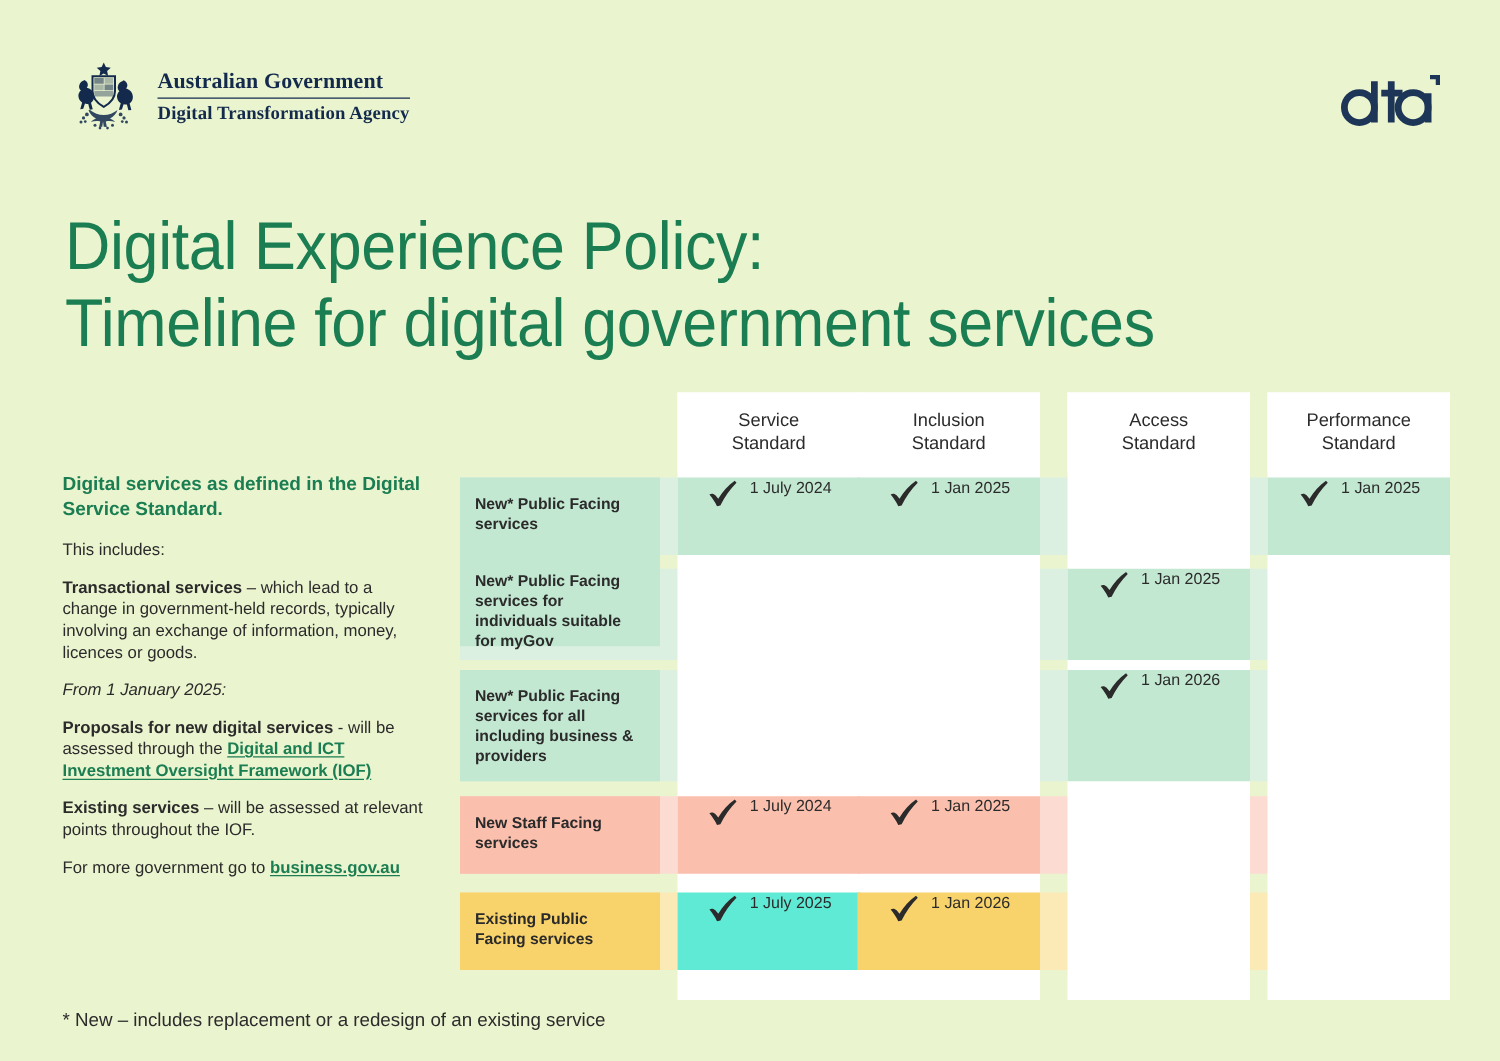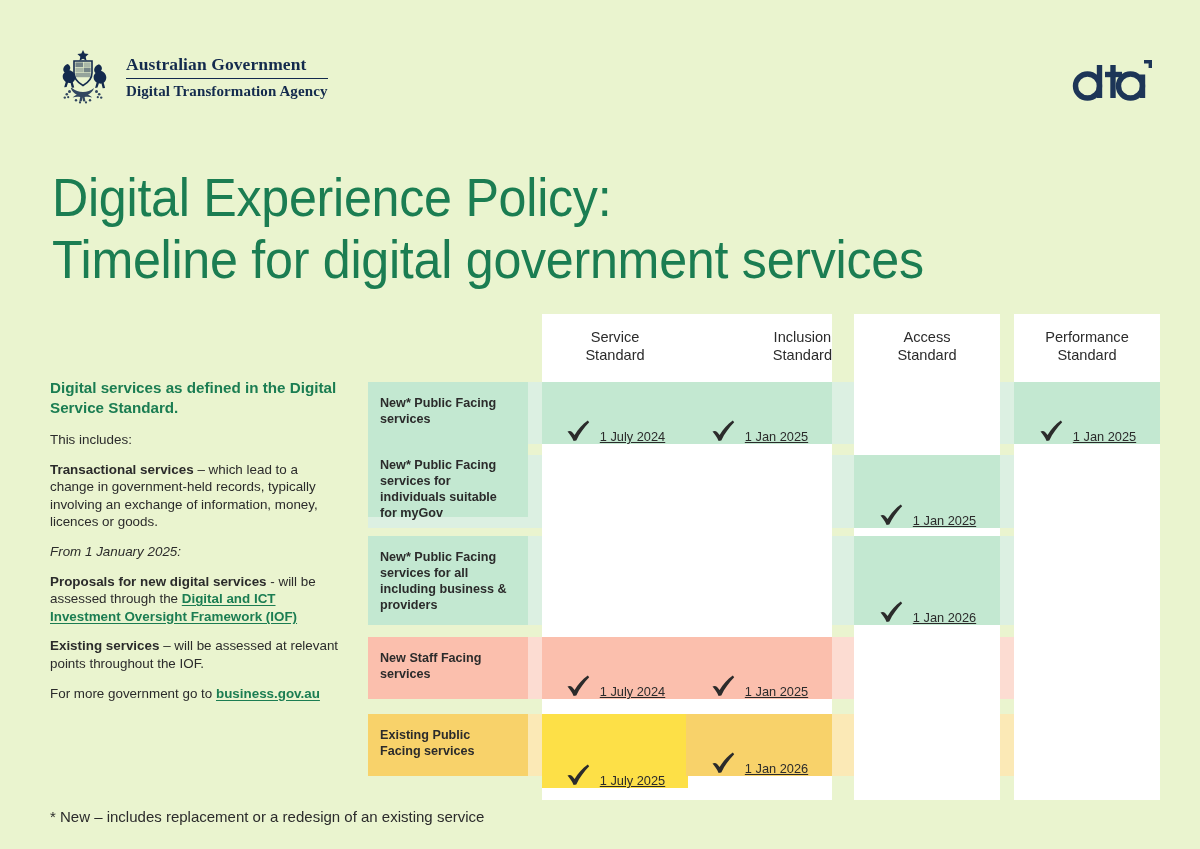--- a/index.html
+++ b/index.html
@@ -140,24 +140,23 @@
     width: 160px;
     padding: 13px 14px 0 12px;
     font-size: 12.6px;
     line-height: 16px;
     font-weight: bold;
     color: #2b2b2b;
   }
   .val-cell {
     width: 146px;
     display: flex;
-    align-items: flex-end;
+    align-items: flex-start;
     justify-content: center;
     gap: 9px;
-    text-decoration: underline;
   }
   .date-text {
     font-size: 12.8px;
     color: #2b2b2b;
     white-space: nowrap;
   }
   .check { flex: 0 0 auto; display: block; }
   .head-cell {
     top: 0;
     width: 146px;
@@ -279,21 +278,21 @@
     <div class="col-strip" style="left: 174px;"></div>
     <div class="col-strip" style="left: 318px;"></div>
     <div class="col-strip" style="left: 486px;"></div>
     <div class="col-strip" style="left: 646px;"></div>
     <div class="head-cell cell" style="left: 174px;">
       <div>
         <div>Service</div>
         <div>Standard</div>
       </div>
     </div>
-    <div class="head-cell cell" style="left: 318px; justify-content: flex-end;">
+    <div class="head-cell cell" style="left: 318px;">
       <div>
         <div>Inclusion</div>
         <div>Standard</div>
       </div>
     </div>
     <div class="head-cell cell" style="left: 486px;">
       <div>
         <div>Access</div>
         <div>Standard</div>
       </div>
@@ -344,21 +343,21 @@
       </svg>
       <span class="date-text">1 July 2024</span>
     </div>
     <div class="cell val-cell" style="left: 318px; top: 323px; height: 62px; width: 146px; background: rgb(251, 191, 173);">
       <svg class="check" width="26" height="26" viewBox="0 0 26 26">
         <path d="M2.5 13.6 C4.2 12.4 6.0 12.9 7.3 14.2 L9.6 16.9 C13.2 11.2 17.4 6.4 22.8 2.6 L24.2 4.2 C19.2 9.3 14.6 15.4 11.3 22.4 L8.6 22.9 C7.0 19.6 5.0 16.5 2.5 13.6 Z" fill="#2b2b2b"></path>
       </svg>
       <span class="date-text">1 Jan 2025</span>
     </div>
     <div class="cell label-cell" style="top: 400px; height: 62px; background: rgb(248, 210, 106);">Existing Public Facing services</div>
-    <div class="cell val-cell" style="left: 174px; top: 400px; height: 74px; width: 146px; background: #fde047;">
+    <div class="cell val-cell" style="left: 174px; top: 400px; height: 62px; width: 146px; background: #5eead4;">
       <svg class="check" width="26" height="26" viewBox="0 0 26 26">
         <path d="M2.5 13.6 C4.2 12.4 6.0 12.9 7.3 14.2 L9.6 16.9 C13.2 11.2 17.4 6.4 22.8 2.6 L24.2 4.2 C19.2 9.3 14.6 15.4 11.3 22.4 L8.6 22.9 C7.0 19.6 5.0 16.5 2.5 13.6 Z" fill="#2b2b2b"></path>
       </svg>
       <span class="date-text">1 July 2025</span>
     </div>
     <div class="cell val-cell" style="left: 318px; top: 400px; height: 62px; width: 146px; background: rgb(248, 210, 106);">
       <svg class="check" width="26" height="26" viewBox="0 0 26 26">
         <path d="M2.5 13.6 C4.2 12.4 6.0 12.9 7.3 14.2 L9.6 16.9 C13.2 11.2 17.4 6.4 22.8 2.6 L24.2 4.2 C19.2 9.3 14.6 15.4 11.3 22.4 L8.6 22.9 C7.0 19.6 5.0 16.5 2.5 13.6 Z" fill="#2b2b2b"></path>
       </svg>
       <span class="date-text">1 Jan 2026</span>

